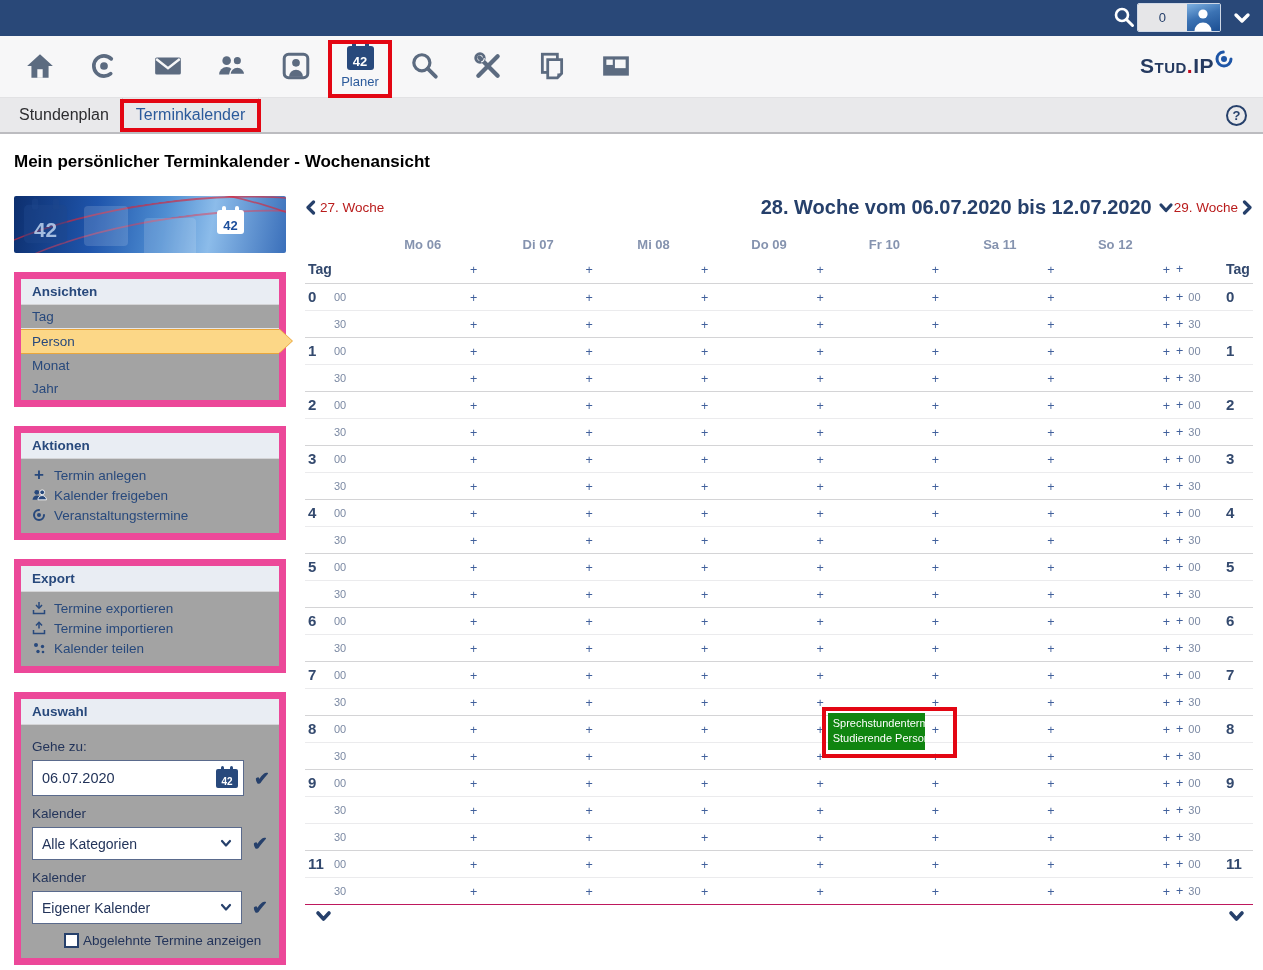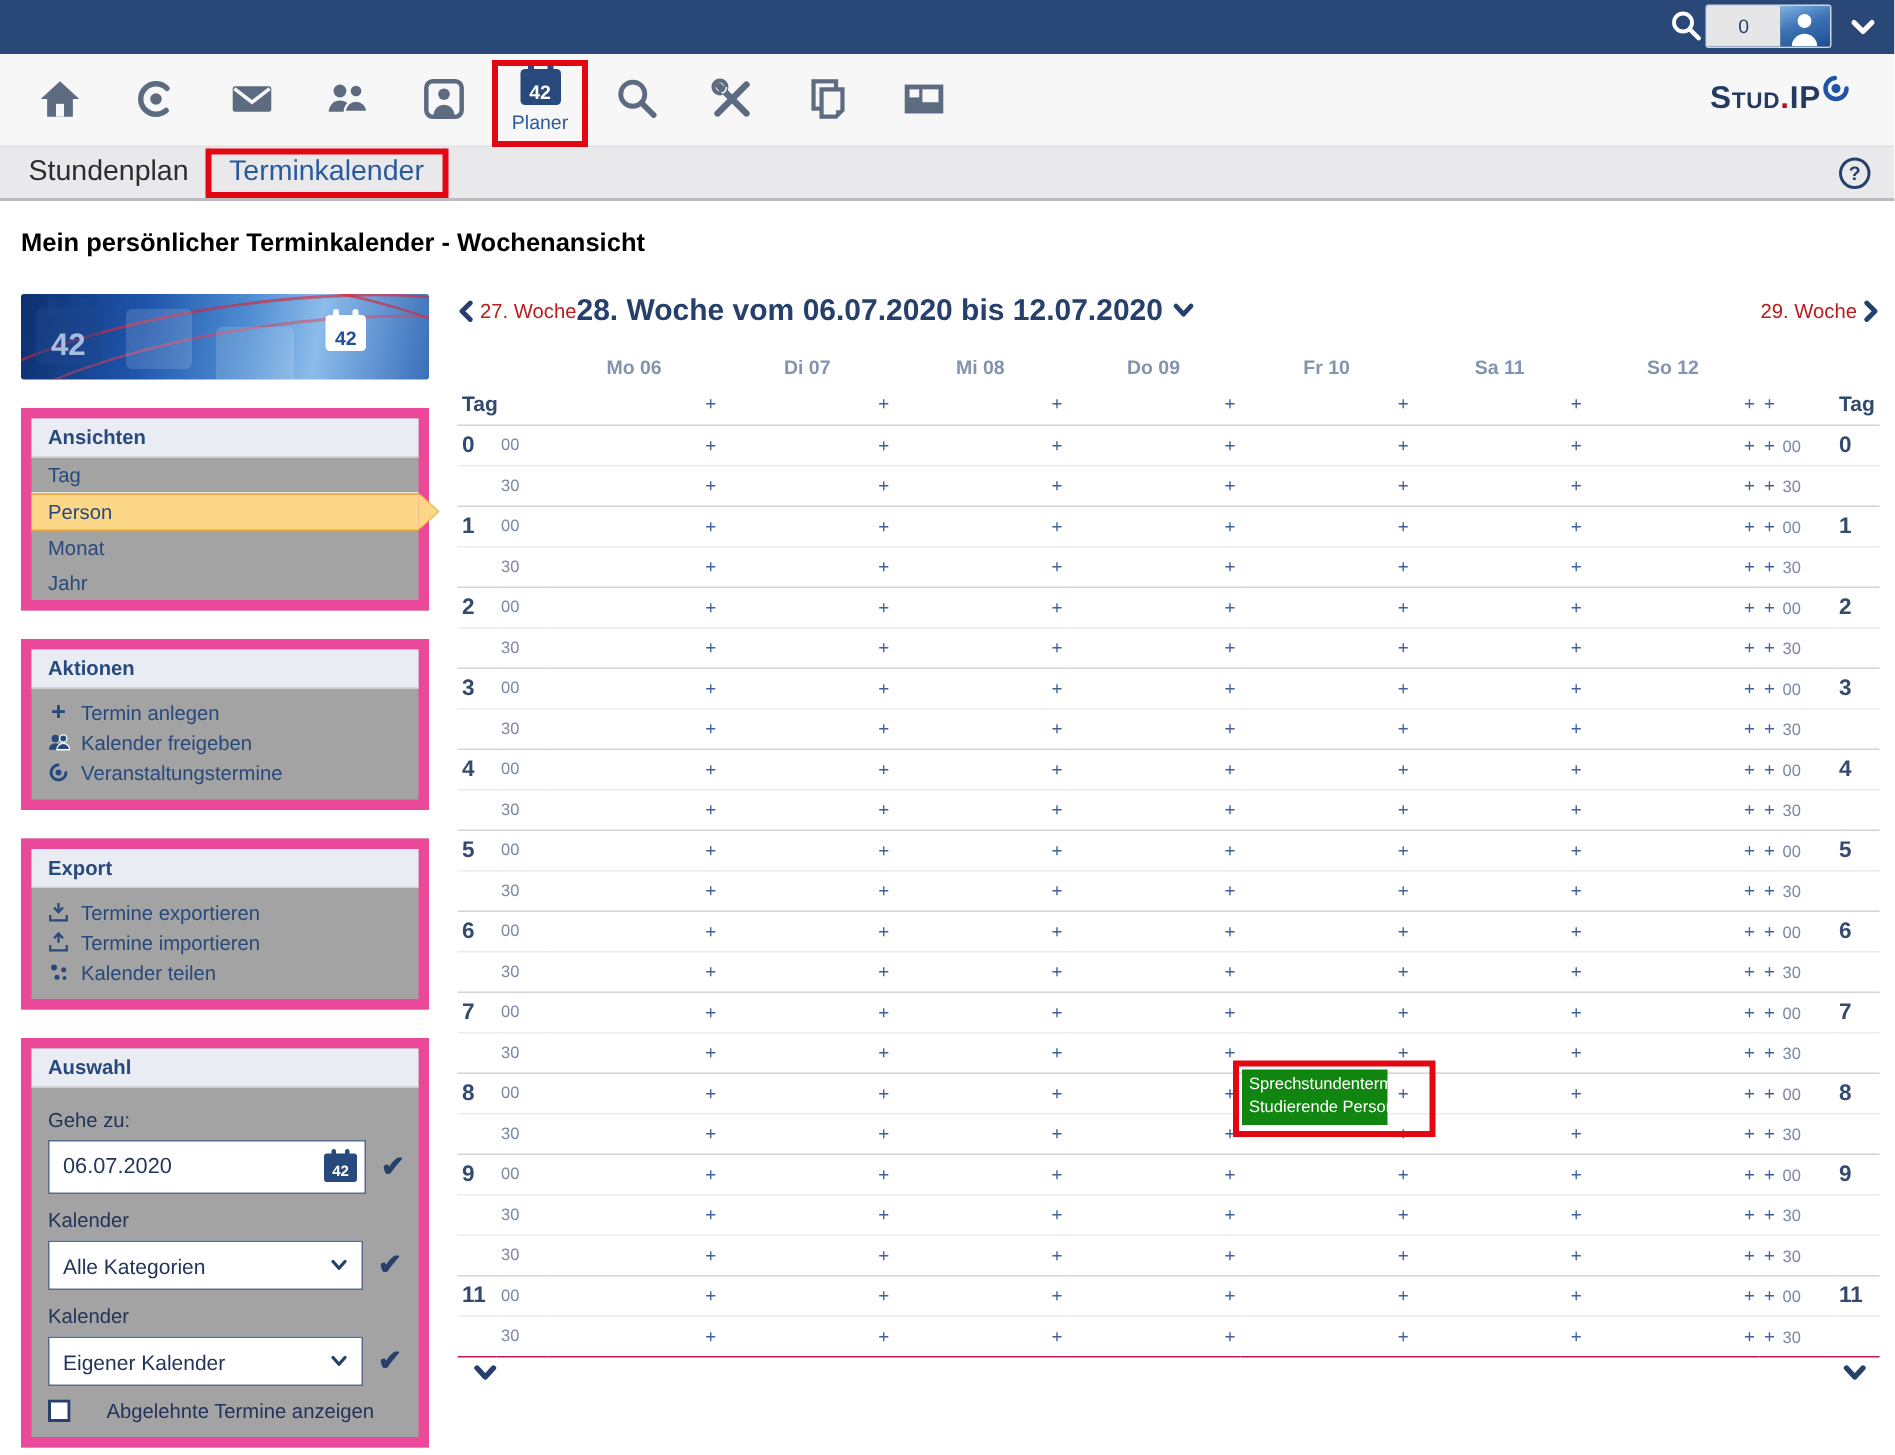--- a/index.html
+++ b/index.html
@@ -39,21 +39,21 @@
   .cal42.small i, .cal42.small b { top:-3px; width:3px; height:5px; }
   .logo { position:absolute; right:30px; top:18px; display:flex; align-items:flex-start; cursor:pointer; }
   .logo-text { font-size:21px; font-weight:bold; color:#253a60; letter-spacing:.5px;
     font-variant:small-caps; }
   .logo-text .dot { color:#c00a1e; }
   .logo-spiral { margin-left:1px; margin-top:-4px; }
 
   
   .tabbar { height:36px; background:#e9e9eb; border-bottom:2px solid #bcbcc0;
     display:flex; align-items:stretch; padding-left:6px; position:relative; }
-  .tab { display:flex; align-items:center; padding:0 13px; font-size:19px; color:#2d2d30;
+  .tab { display:flex; align-items:center; padding:0 13px; font-size:16px; color:#2d2d30;
     cursor:pointer; position:relative; border-right:1px solid #cdcdd1; }
   .tab:first-child { border-left:1px solid #cdcdd1; border-left:none; }
   .tab.active { color:#2b5a9b; }
   .help { position:absolute; right:16px; top:7px; width:21px; height:21px; border:2px solid #26406b;
     border-radius:50%; color:#26406b; font-size:13px; font-weight:bold; display:flex;
     align-items:center; justify-content:center; cursor:pointer; }
 
   
   .annotation { position:absolute; border:4px solid #e30613; pointer-events:none; z-index:5; }
   .ann-planner { top:4px; bottom:-1px; left:0px; right:0px; }
@@ -97,29 +97,29 @@
   .field-label.first { margin-top:2px; }
   .field-row { display:flex; align-items:center; gap:10px; }
   .date-input-wrap { position:relative; width:212px; }
   .date-input { width:212px; height:36px; border:1px solid #5a6a8c; font-size:14.5px; color:#23345a;
     padding:0 32px 0 9px; font-family:"Liberation Sans", sans-serif; background:#fff; }
   .date-cal-ic { position:absolute; right:6px; top:9px; cursor:pointer; }
   .fake-select { width:212px; height:33px; border:1px solid #5a6a8c; background:#fff; display:flex;
     align-items:center; justify-content:space-between; padding:0 9px; font-size:14px; color:#23345a;
     cursor:pointer; }
   .checkmark { color:#26406b; font-size:19px; font-weight:bold; cursor:pointer; line-height:1; }
-  .cb-row { display:flex; align-items:flex-start; gap:24px; margin-top:9px; }
+  .cb-row { display:flex; align-items:flex-start; gap:4px; margin-top:9px;margin-left:32px; }
   .cb { width:15px; height:15px; border:2px solid #26406b; background:#fff; flex:none; cursor:pointer; }
   .cb-label { font-size:13.5px; color:#23345a; }
 
   
   .main { flex:1; margin-left:19px; min-width:0; }
   .week-nav { display:flex; align-items:center; margin:0 0 14px; }
   .wk-link { font-size:13.5px; color:#b91c1c; display:flex; align-items:center; gap:4px; }
-  .wk-title { flex:1; text-align:left; font-size:20px; font-weight:bold; color:#26406b; }
+  .wk-title { flex:1; text-align:right; font-size:20px; font-weight:bold; color:#26406b; }
   .wk-title .dd { margin-left:6px; cursor:pointer; display:inline-block; }
   table.cal { border-collapse:collapse; table-layout:fixed; width:100%; }
   table.cal td { height:27px; padding:0 3px; white-space:nowrap; position:relative; }
   tr.day-head td { height:23px; font-size:13px; font-weight:bold; color:#8593af; text-align:center; }
   td.hcell { font-size:15px; font-weight:bold; color:#33496e; padding-left:5px; }
   td.hcell-r { font-size:15px; font-weight:bold; color:#33496e; padding-left:2px; }
   td.mcell { font-size:11px; color:#7b89a3; }
   td.pcell { text-align:right; padding-right:4px; }
   a.plus { color:#41609c; font-size:12.5px; }
   td.rmin { font-size:11px; color:#7b89a3; }

